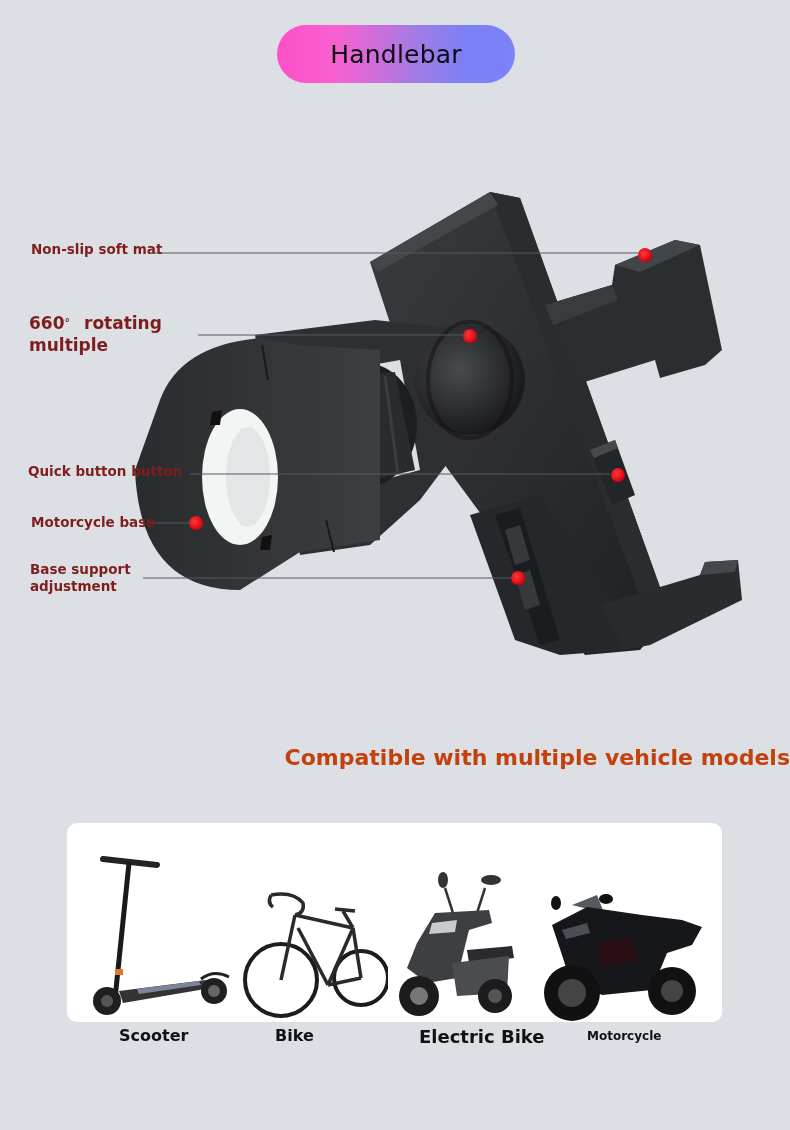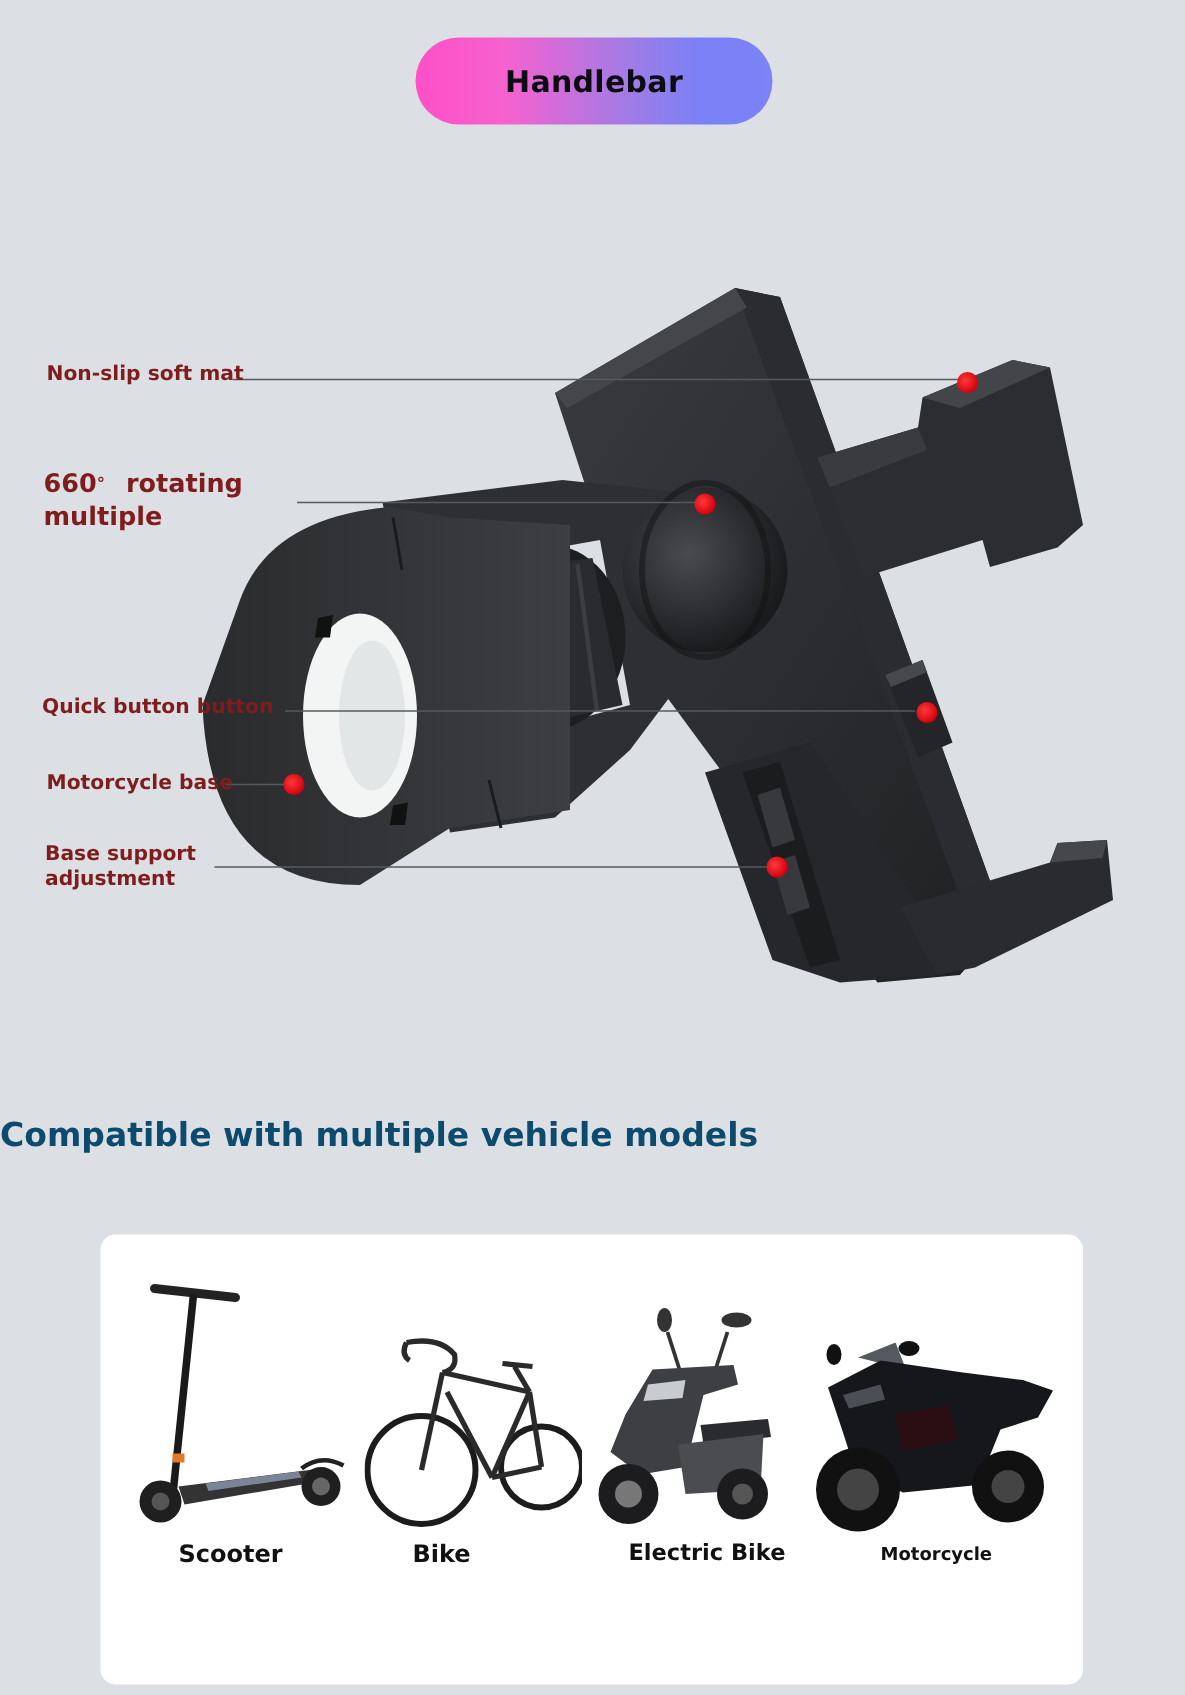--- a/index.html
+++ b/index.html
@@ -7,34 +7,34 @@
     width:790px; height:1130px; position:relative; overflow:hidden;
     background:#dcdfe3;
     font-family:"DejaVu Sans", "Liberation Sans", sans-serif;
     color:#111;
   }
   .pill {
     position:absolute; left:277px; top:25px; width:238px; height:58px;
     border-radius:29px;
     background:linear-gradient(90deg,#ff4fc8 0%,#f661cf 25%,#a07ce6 60%,#7a80f6 80%,#7b83f7 100%);
     display:flex; align-items:center; justify-content:center;
-    font-weight:bold; font-size:20px; color:#0c0c12; letter-spacing:0.2px;
+    font-weight:normal; font-size:25px; color:#0c0c12; letter-spacing:0.2px;
   }
   .product { position:absolute; left:0; top:0; width:790px; height:700px; }
   .label {
     position:absolute; font-weight:bold; color:#7f1d1d; font-size:13.5px; line-height:17px;
   }
   .label.big { font-size:17px; line-height:22px; }
   .label sup { font-size:11px; vertical-align:top; margin-right:14px; }
   .section-title {
-    position:absolute; left:0; width:790px; top:745px; text-align:left;
-    font-weight:bold; font-size:22px; color:#0c4a6e;
+    position:absolute; left:0; width:790px; top:745px; text-align:right;
+    font-weight:bold; font-size:22px; color:#c2410c;
   }
   .card {
-    position:absolute; left:67px; top:823px; width:655px; height:300px;
+    position:absolute; left:67px; top:823px; width:655px; height:199px;
     background:#ffffff; border-radius:10px;
   }
   .vehicle { position:absolute; }
   .vehicle svg { display:block; }
   .vname {
     position:absolute; font-weight:bold; color:#111; text-align:center; white-space:nowrap;
   }
 </style>
 </head>
 <body>
@@ -200,21 +200,21 @@
       <path d="M38 45 L92 42 L95 55 L72 62 L60 110 L30 115 L10 100 L20 75 Z" fill="#3d3f43"></path>
       <path d="M35 55 L60 52 L58 64 L32 66 Z" fill="#c8ccd1"></path>
       <path d="M70 82 L115 78 L117 90 L72 95 Z" fill="#2a2b2e"></path>
       <path d="M55 95 L112 88 L110 125 L60 128 Z" fill="#4a4c50"></path>
       <circle cx="22" cy="128" r="20" fill="#1c1c1e"></circle>
       <circle cx="22" cy="128" r="9" fill="#777"></circle>
       <circle cx="98" cy="128" r="17" fill="#1c1c1e"></circle>
       <circle cx="98" cy="128" r="7" fill="#555"></circle>
     </svg>
   </div>
-  <div class="vname" style="left:352px; top:203px; font-size:15px;">Electric Bike</div>
+  <div class="vname" style="left:352px; top:203px; font-size:18px;">Electric Bike</div>
 
   <div class="vehicle" style="left:475px; top:62px;">
     <svg width="165" height="140" viewBox="0 0 165 140">
       <ellipse cx="14" cy="18" rx="5" ry="7" fill="#111"></ellipse>
       <ellipse cx="64" cy="14" rx="7" ry="5" fill="#111"></ellipse>
       <path d="M30 20 L55 10 L62 28 Z" fill="#555a60"></path>
       <path d="M10 40 L45 22 L100 30 L140 35 L160 42 L150 60 L125 68 L110 105 L60 110 L28 95 L20 70 Z" fill="#16171a"></path>
       <path d="M55 58 L90 52 L96 75 L60 82 Z" fill="#2b0d14"></path>
       <path d="M20 45 L45 38 L48 48 L24 54 Z" fill="#4b4f55"></path>
       <circle cx="30" cy="108" r="28" fill="#111"></circle>

